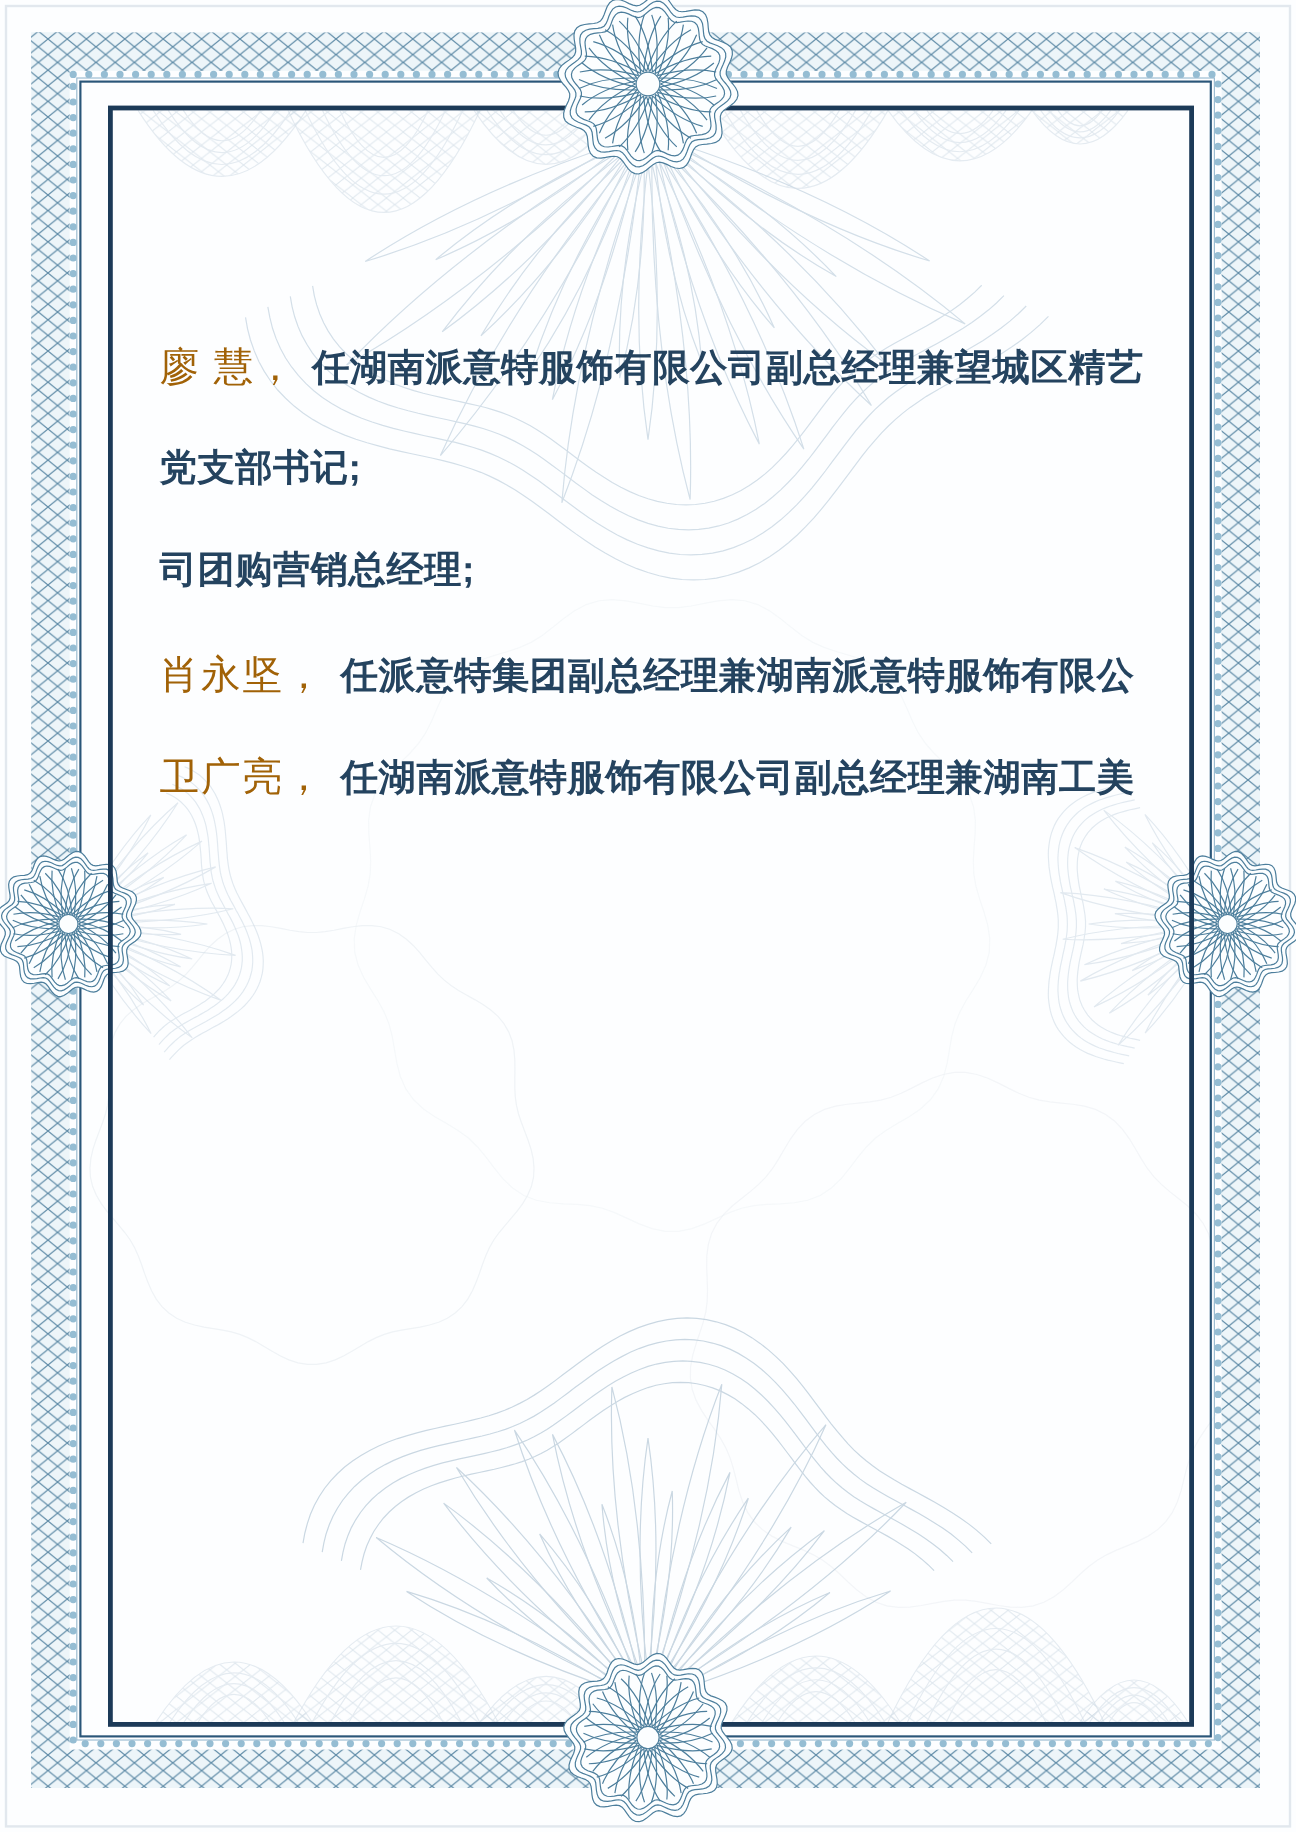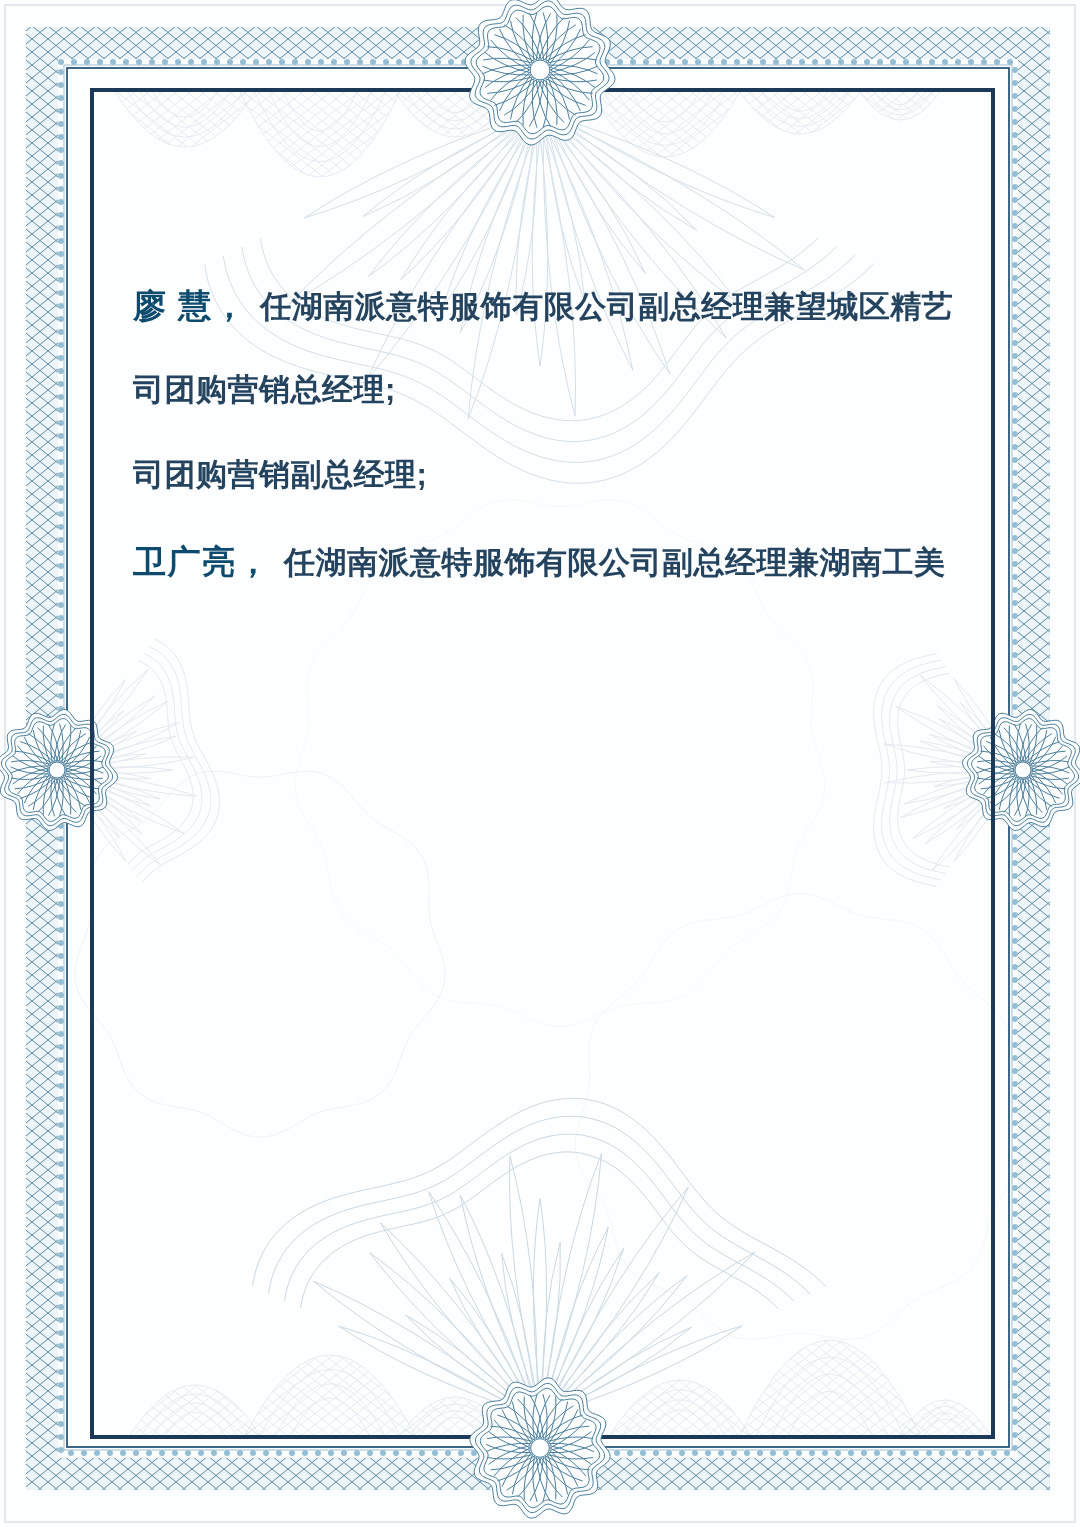--- a/index.html
+++ b/index.html
@@ -11,22 +11,22 @@
   .deco{position:absolute;left:0;top:0;width:1080px;height:1527px;}
   .content{
     position:absolute;left:133px;top:287px;width:860px;
     color:#24435f;
   }
   .line{
     height:85.2px;line-height:1.15;font-size:31px;letter-spacing:.5px;
     font-weight:600;white-space:nowrap;
   }
   .name{
-    font-size:33px;font-weight:700;letter-spacing:1.5px;
-    margin-right:13px;color:#0c4a6e;
+    font-size:33px;font-weight:400;letter-spacing:1.5px;
+    margin-right:13px;color:#a16207;
   }
 </style>
 </head>
 <body>
 
 <div class="page">
   <svg class="deco" id="deco" xmlns="http://www.w3.org/2000/svg" viewBox="0 0 1080 1527">
       <defs>
         <pattern id="mesh" width="16" height="13" patternUnits="userSpaceOnUse">
           <rect width="16" height="13" fill="#edf5f9"></rect>
@@ -490,17 +490,18 @@
         <path d="M549.6 1445.6Q570.2 1428.5 577.9 1409.6"></path>
         <path d="M549.6 1445.6Q575.8 1451.2 591.4 1464.4"></path>
         <path d="M606.1 1448.0L608.3 1450.9L609.8 1453.9L610.2 1456.9L609.3 1459.7L607.3 1462.3L604.6 1464.6L601.7 1466.6L599.1 1468.6L597.2 1470.7L596.4 1473.1L596.4 1476.0L596.9 1479.3L597.5 1482.8L597.7 1486.3L597.1 1489.5L595.4 1491.9L592.8 1493.5L589.4 1494.4L585.9 1494.8L582.4 1495.1L579.5 1495.7L577.2 1497.0L575.5 1499.1L574.2 1501.9L573.1 1505.3L571.7 1508.6L569.8 1511.4L567.4 1513.2L564.5 1513.9L561.3 1513.5L557.9 1512.2L554.7 1510.7L551.7 1509.4L549.0 1508.9L546.5 1509.4L544.0 1510.8L541.4 1513.0L538.6 1515.3L535.6 1517.2L532.6 1518.1L529.7 1517.9L526.9 1516.5L524.5 1514.0L522.4 1511.1L520.4 1508.3L518.4 1506.0L516.2 1504.7L513.5 1504.3L510.4 1504.6L506.9 1505.3L503.4 1505.7L500.0 1505.5L497.2 1504.3L495.2 1502.2L493.9 1499.2L493.3 1495.7L493.0 1492.1L492.6 1488.9L491.7 1486.2L490.1 1484.3L487.6 1482.8L484.4 1481.7L481.0 1480.4L477.9 1478.8L475.6 1476.7L474.3 1474.0L474.2 1470.9L475.1 1467.6L476.5 1464.3L478.0 1461.2L478.9 1458.3L479.0 1455.7L478.0 1453.2L476.2 1450.7L473.9 1448.0L471.7 1445.1L470.2 1442.1L469.8 1439.1L470.7 1436.3L472.7 1433.7L475.4 1431.4L478.3 1429.4L480.9 1427.4L482.8 1425.3L483.6 1422.9L483.6 1420.0L483.1 1416.7L482.5 1413.2L482.3 1409.7L482.9 1406.5L484.6 1404.1L487.2 1402.5L490.6 1401.6L494.1 1401.2L497.6 1400.9L500.5 1400.3L502.8 1399.0L504.5 1396.9L505.8 1394.1L506.9 1390.7L508.3 1387.4L510.2 1384.6L512.6 1382.8L515.5 1382.1L518.7 1382.5L522.1 1383.8L525.3 1385.3L528.3 1386.6L531.0 1387.1L533.5 1386.6L536.0 1385.2L538.6 1383.0L541.4 1380.7L544.4 1378.8L547.4 1377.9L550.3 1378.1L553.1 1379.5L555.5 1382.0L557.6 1384.9L559.6 1387.7L561.6 1390.0L563.8 1391.3L566.5 1391.7L569.6 1391.4L573.1 1390.7L576.6 1390.3L580.0 1390.5L582.8 1391.7L584.8 1393.8L586.1 1396.8L586.7 1400.3L587.0 1403.9L587.4 1407.1L588.3 1409.8L589.9 1411.7L592.4 1413.2L595.6 1414.3L599.0 1415.6L602.1 1417.2L604.4 1419.3L605.7 1422.0L605.8 1425.1L604.9 1428.4L603.5 1431.7L602.0 1434.8L601.1 1437.7L601.0 1440.3L602.0 1442.8L603.8 1445.3L606.1 1448.0Z"></path>
         <path d="M600.9 1448.0L602.9 1450.6L604.3 1453.4L604.6 1456.2L603.9 1458.8L602.0 1461.2L599.5 1463.3L596.8 1465.1L594.4 1466.9L592.7 1468.9L591.9 1471.1L591.9 1473.8L592.4 1476.8L593.0 1480.1L593.2 1483.3L592.5 1486.2L591.0 1488.4L588.6 1489.9L585.5 1490.8L582.2 1491.1L579.1 1491.4L576.4 1492.0L574.2 1493.1L572.7 1495.1L571.5 1497.7L570.5 1500.7L569.2 1503.8L567.5 1506.4L565.2 1508.1L562.6 1508.7L559.6 1508.3L556.5 1507.2L553.5 1505.8L550.8 1504.6L548.3 1504.1L545.9 1504.5L543.6 1505.9L541.3 1507.8L538.7 1509.9L536.0 1511.7L533.2 1512.6L530.5 1512.4L528.0 1511.0L525.7 1508.8L523.8 1506.1L522.0 1503.5L520.1 1501.5L518.0 1500.2L515.6 1499.8L512.7 1500.1L509.6 1500.7L506.3 1501.2L503.2 1501.0L500.6 1499.9L498.7 1497.9L497.6 1495.1L497.0 1491.9L496.7 1488.6L496.4 1485.6L495.6 1483.2L494.0 1481.4L491.7 1480.1L488.8 1479.0L485.7 1477.8L482.8 1476.4L480.7 1474.4L479.5 1472.0L479.4 1469.1L480.2 1466.1L481.5 1463.0L482.9 1460.1L483.8 1457.5L483.8 1455.1L482.9 1452.8L481.2 1450.5L479.1 1448.0L477.1 1445.4L475.7 1442.6L475.4 1439.8L476.1 1437.2L478.0 1434.8L480.5 1432.7L483.2 1430.9L485.6 1429.1L487.3 1427.1L488.1 1424.9L488.1 1422.2L487.6 1419.2L487.0 1415.9L486.8 1412.7L487.5 1409.8L489.0 1407.6L491.4 1406.1L494.5 1405.2L497.8 1404.9L500.9 1404.6L503.6 1404.0L505.8 1402.9L507.3 1400.9L508.5 1398.3L509.5 1395.3L510.8 1392.2L512.5 1389.6L514.8 1387.9L517.4 1387.3L520.4 1387.7L523.5 1388.8L526.5 1390.2L529.2 1391.4L531.7 1391.9L534.1 1391.5L536.4 1390.1L538.7 1388.2L541.3 1386.1L544.0 1384.3L546.8 1383.4L549.5 1383.6L552.0 1385.0L554.3 1387.2L556.2 1389.9L558.0 1392.5L559.9 1394.5L562.0 1395.8L564.4 1396.2L567.3 1395.9L570.5 1395.3L573.7 1394.8L576.8 1395.0L579.4 1396.1L581.3 1398.1L582.4 1400.9L583.0 1404.1L583.3 1407.4L583.6 1410.4L584.4 1412.8L586.0 1414.6L588.3 1415.9L591.2 1417.0L594.3 1418.2L597.2 1419.6L599.3 1421.6L600.5 1424.0L600.6 1426.9L599.8 1429.9L598.5 1433.0L597.1 1435.9L596.2 1438.5L596.2 1440.9L597.1 1443.2L598.8 1445.5L600.9 1448.0Z"></path>
         <path d="M596.3 1448.0L598.1 1450.4L599.4 1453.0L599.7 1455.5L599.0 1458.0L597.3 1460.2L595.0 1462.1L592.5 1463.8L590.3 1465.5L588.7 1467.3L588.0 1469.4L588.0 1471.8L588.4 1474.6L589.0 1477.7L589.1 1480.6L588.5 1483.3L587.1 1485.3L584.9 1486.7L582.1 1487.5L579.0 1487.8L576.1 1488.1L573.6 1488.6L571.6 1489.7L570.2 1491.5L569.1 1493.9L568.1 1496.7L566.9 1499.5L565.4 1501.9L563.3 1503.5L560.9 1504.1L558.1 1503.7L555.3 1502.7L552.5 1501.4L550.0 1500.3L547.7 1499.8L545.5 1500.2L543.4 1501.5L541.2 1503.3L538.8 1505.2L536.3 1506.8L533.7 1507.7L531.2 1507.5L528.9 1506.2L526.8 1504.2L525.0 1501.7L523.3 1499.3L521.6 1497.4L519.7 1496.2L517.5 1495.9L514.8 1496.2L511.9 1496.7L508.8 1497.1L506.0 1496.9L503.6 1495.9L501.9 1494.1L500.8 1491.5L500.3 1488.5L500.0 1485.5L499.7 1482.8L498.9 1480.5L497.5 1478.9L495.4 1477.6L492.7 1476.6L489.8 1475.6L487.2 1474.2L485.2 1472.4L484.1 1470.1L484.0 1467.5L484.8 1464.7L486.0 1461.9L487.2 1459.2L488.0 1456.8L488.1 1454.6L487.3 1452.4L485.7 1450.3L483.7 1448.0L481.9 1445.6L480.6 1443.0L480.3 1440.5L481.0 1438.0L482.7 1435.8L485.0 1433.9L487.5 1432.2L489.7 1430.5L491.3 1428.7L492.0 1426.6L492.0 1424.2L491.6 1421.4L491.0 1418.3L490.9 1415.4L491.5 1412.7L492.9 1410.7L495.1 1409.3L497.9 1408.5L501.0 1408.2L503.9 1407.9L506.4 1407.4L508.4 1406.3L509.8 1404.5L510.9 1402.1L511.9 1399.3L513.1 1396.5L514.6 1394.1L516.7 1392.5L519.1 1391.9L521.9 1392.3L524.7 1393.3L527.5 1394.6L530.0 1395.7L532.3 1396.2L534.5 1395.8L536.6 1394.5L538.8 1392.7L541.2 1390.8L543.7 1389.2L546.3 1388.3L548.8 1388.5L551.1 1389.8L553.2 1391.8L555.0 1394.3L556.7 1396.7L558.4 1398.6L560.3 1399.8L562.5 1400.1L565.2 1399.8L568.1 1399.3L571.2 1398.9L574.0 1399.1L576.4 1400.1L578.1 1401.9L579.2 1404.5L579.7 1407.5L580.0 1410.5L580.3 1413.2L581.1 1415.5L582.5 1417.1L584.6 1418.4L587.3 1419.4L590.2 1420.4L592.8 1421.8L594.8 1423.6L595.9 1425.9L596.0 1428.5L595.2 1431.3L594.0 1434.1L592.8 1436.8L592.0 1439.2L591.9 1441.4L592.7 1443.6L594.3 1445.7L596.3 1448.0Z"></path>
         <circle cx="540" cy="1448" r="9.3"></circle>
       </g>
     </svg>
   <div class="content" id="content">
       <div class="line"><span class="name">廖 慧，</span><span>任湖南派意特服饰有限公司副总经理兼望城区精艺</span></div>
+      <div class="line"><span>党支部书记;</span></div>
       <div class="line"><span>司团购营销总经理;</span></div>
-      <div class="line"><span>司团购营销副总经理;</span></div>
+      <div class="line"><span class="name">肖永坚，</span><span>任派意特集团副总经理兼湖南派意特服饰有限公</span></div>
       <div class="line"><span class="name">卫广亮，</span><span>任湖南派意特服饰有限公司副总经理兼湖南工美</span></div>
     </div>
 </div>
 
 </body></html>

